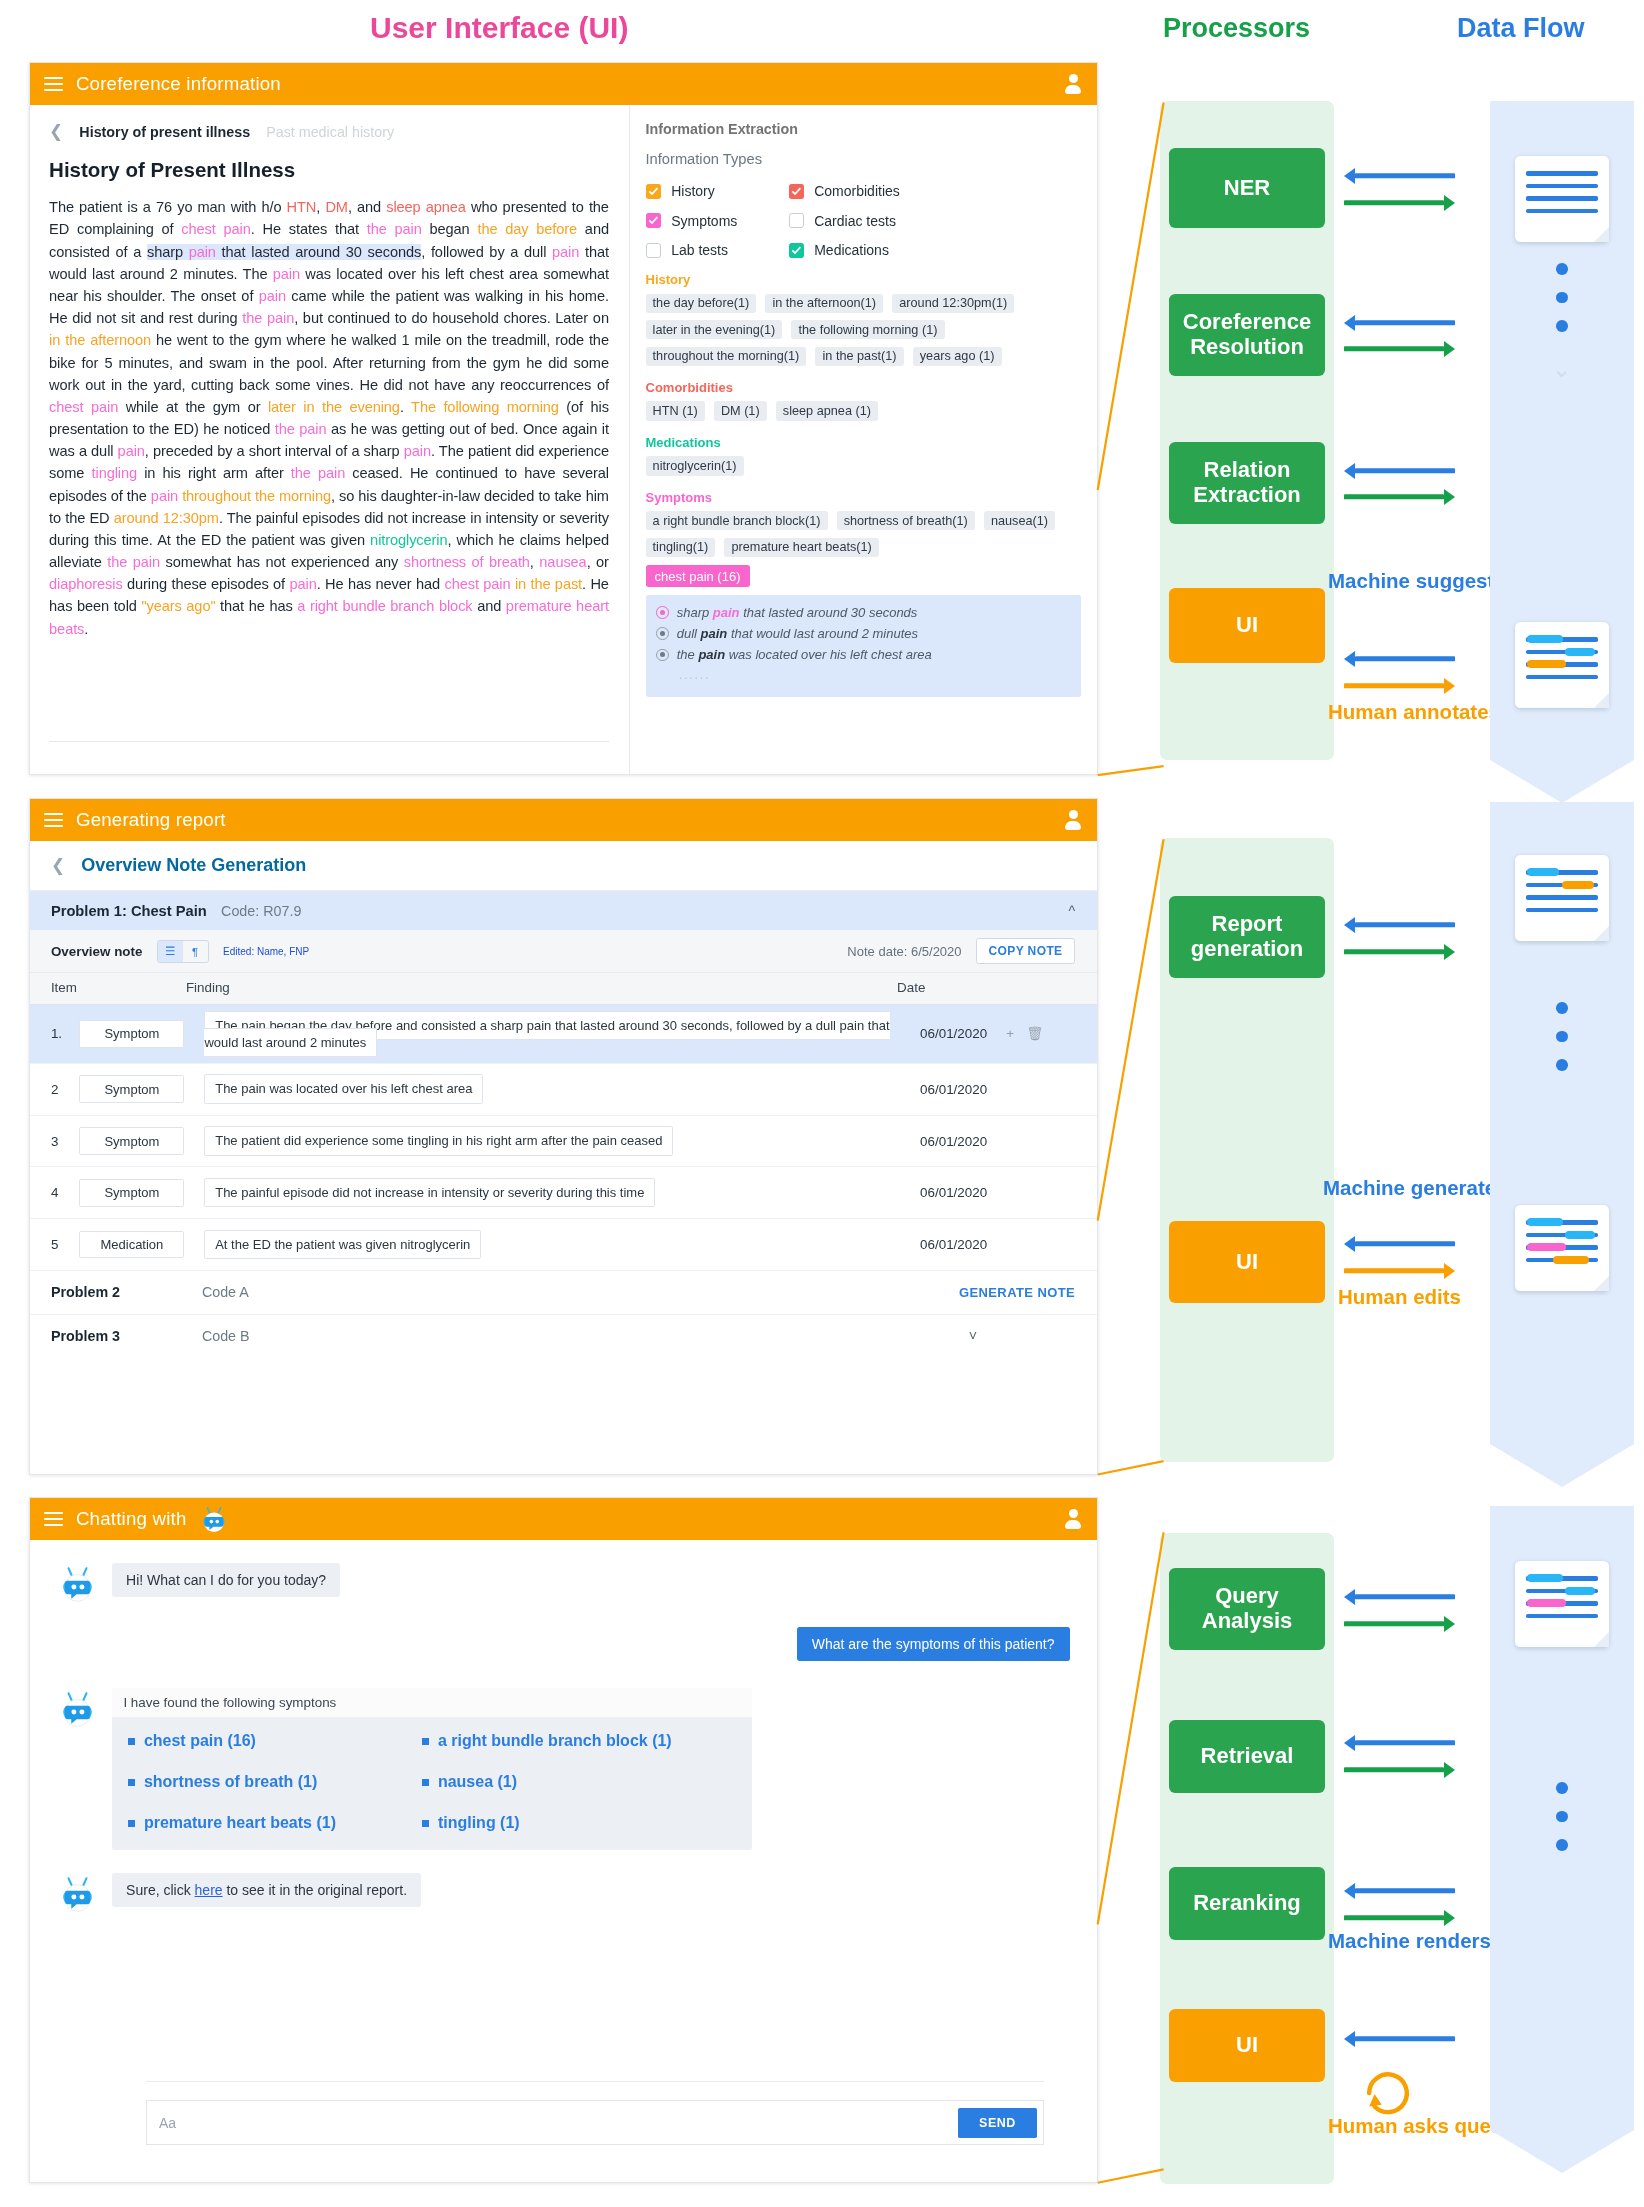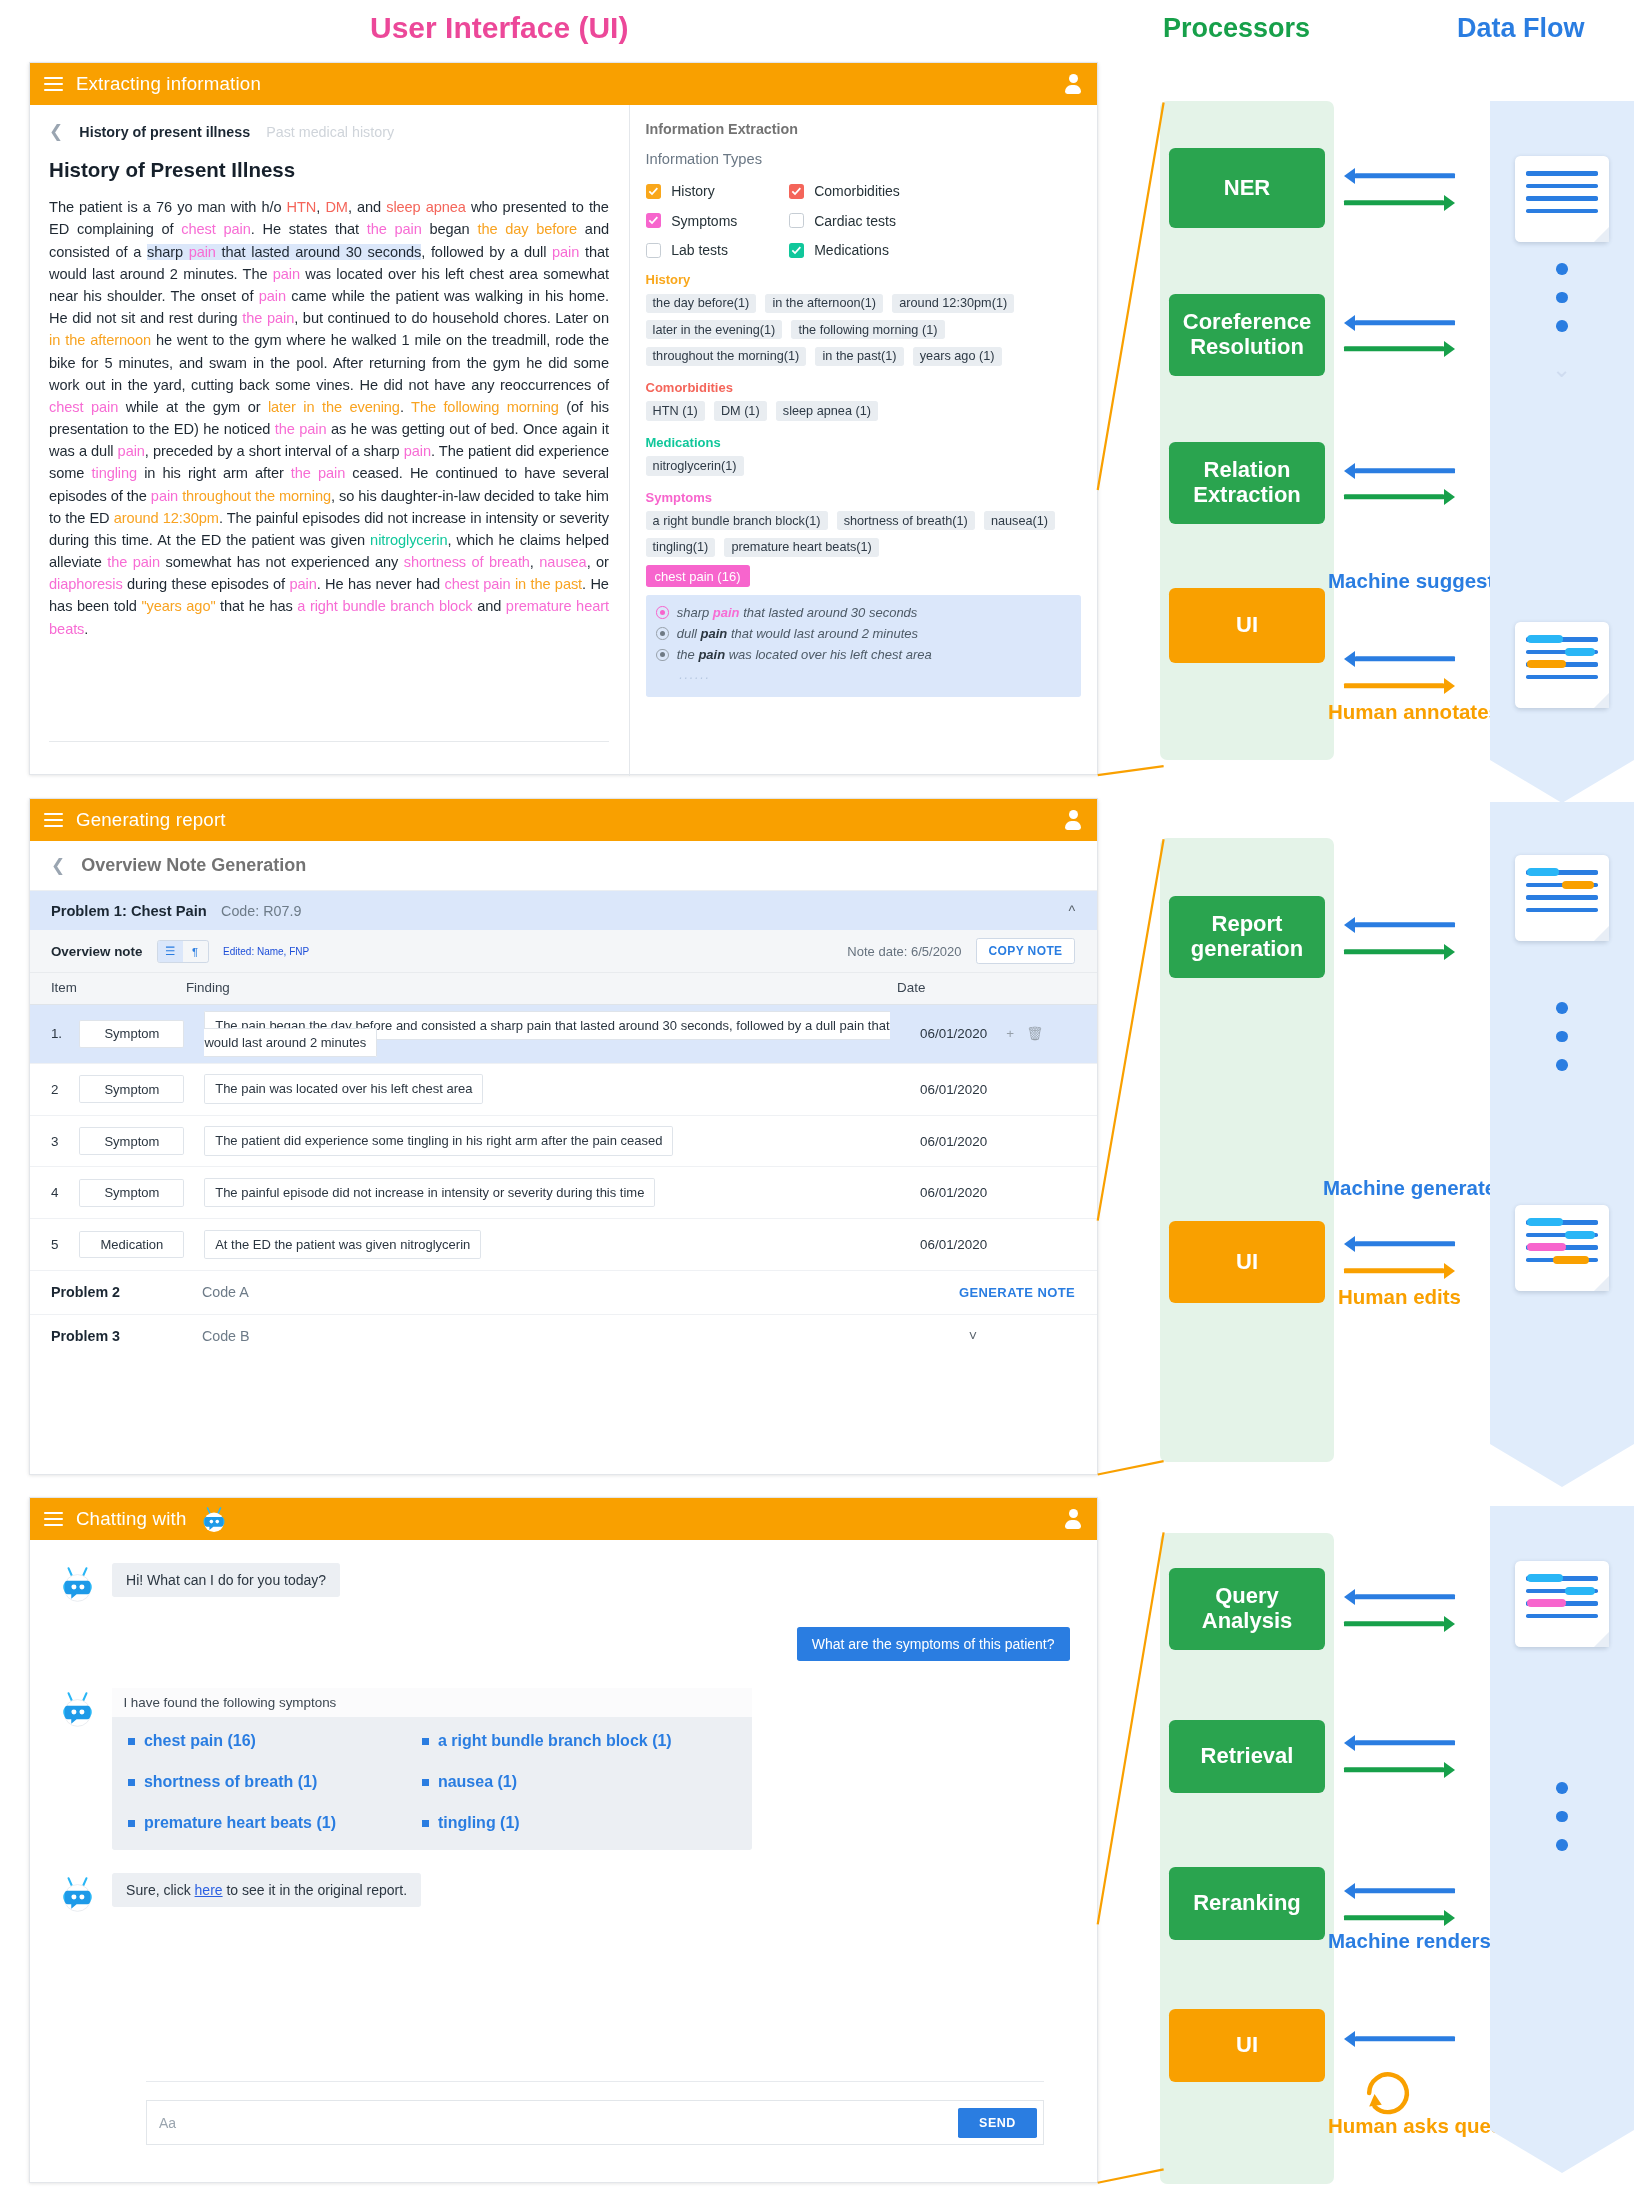--- a/index.html
+++ b/index.html
@@ -80,21 +80,21 @@
   .radio { width:12.5px; height:12.5px; border-radius:50%; border:1.8px solid #98a2ac; display:flex; align-items:center; justify-content:center; flex:none; }
   .radio i { width:5.3px; height:5.3px; border-radius:50%; background:#6f7a85; display:block; }
   .radio.sel { border-color:#f765cd; }
   .radio.sel i { background:#f765cd; }
   .dots { color:#b6c7e0; letter-spacing:1.8px; font-size:12.5px; padding-left:23px; }
   .bold-p { font-weight:bold; color:#2b3640; }
 
   
   .rep-sub { height:50px; display:flex; align-items:center; gap:16px; padding:0 21.4px; border-bottom:0.9px solid #eceff2; }
   .rep-sub .chev-left { font-size:17px; }
-  .rep-sub-title { font-size:18px; font-weight:bold; color:#737373; }
+  .rep-sub-title { font-size:18px; font-weight:bold; color:#0369a1; }
   .prob-bar { background:#dbe7fa; height:39px; display:flex; align-items:center; padding:0 21.4px; gap:14.3px; }
   .prob-title { font-size:14.7px; font-weight:bold; color:#1b2733; }
   .prob-code  { font-size:14.3px; color:#6d7b88; }
   .prob-bar .caret { margin-left:auto; color:#59636d; font-size:14.3px; }
 
   .note-bar { background:#f4f6f8; height:43px; display:flex; align-items:center; padding:0 21.4px; gap:14.3px; border-bottom:0.9px solid #e8ebee; }
   .note-lbl { font-size:13.4px; font-weight:bold; color:#1d2832; }
   .seg { display:flex; border:0.9px solid #cfd9e6; border-radius:2.7px; overflow:hidden; height:23px; }
   .seg > div { width:25px; display:flex; align-items:center; justify-content:center; font-size:11.6px; color:#2a7de1; }
   .seg .on { background:#dbe7fa; }
@@ -186,21 +186,21 @@
 <div class="col-head" id="hd-proc">Processors</div>
 <div class="col-head" id="hd-flow">Data Flow</div>
 
 <div class="card" id="card-extract">
   <div class="appbar">
     <div class="hamb">
         <div></div>
         <div></div>
         <div></div>
       </div>
-    <div class="appbar-title">Extracting information</div>
+    <div class="appbar-title">Coreference information</div>
     <div class="appbar-spacer"></div>
     <div class="person-ico"></div>
   </div>
 
   <div class="ex-body">
 
     <div class="ex-left">
       <div class="tabrow">
         <span class="chev-left">❮</span>
         <span class="tab-active">History of present illness</span>

